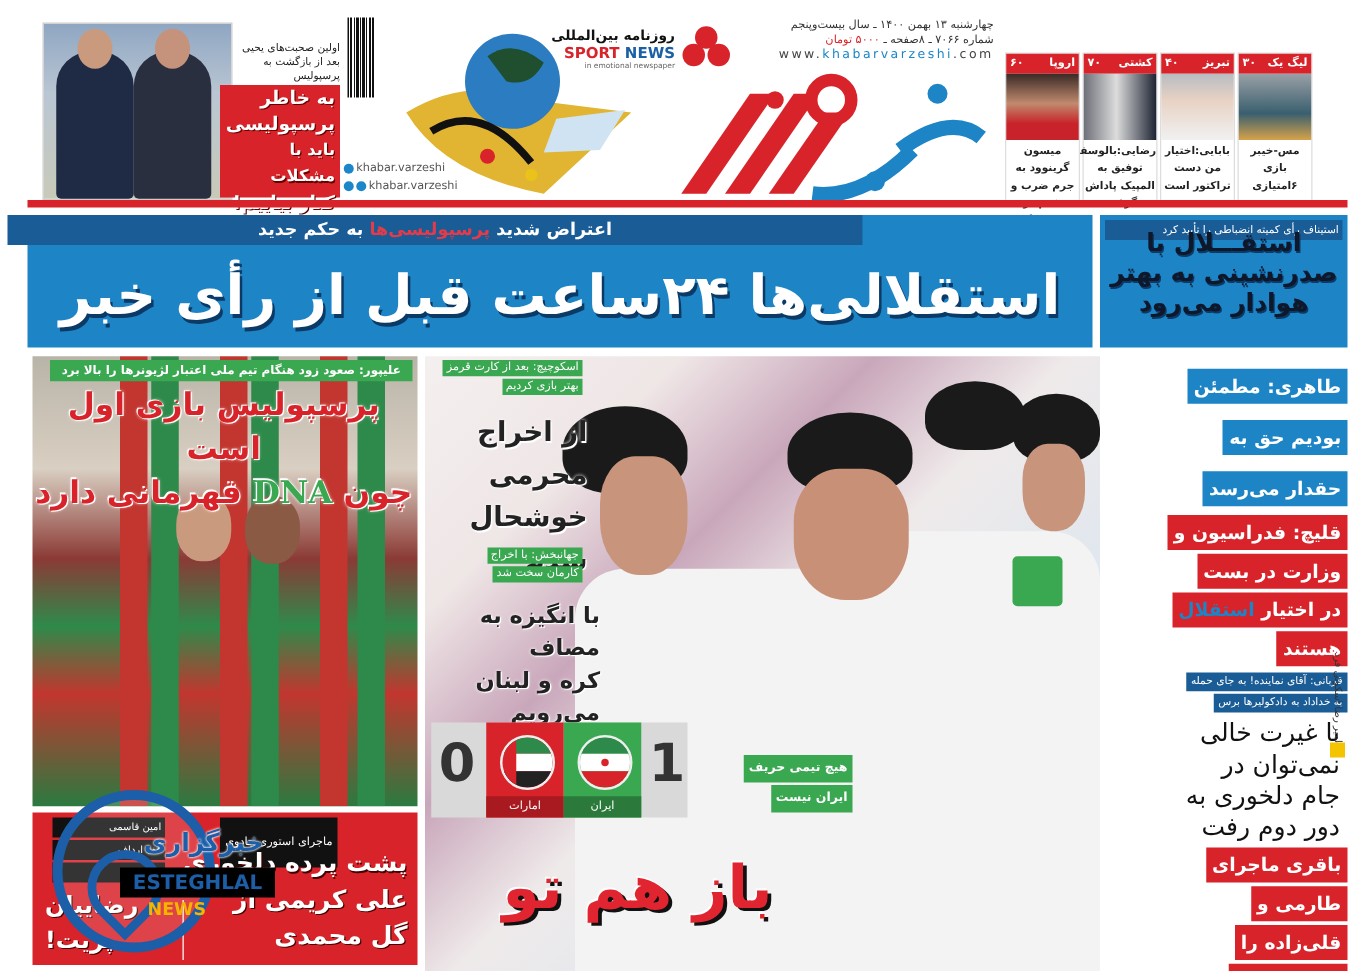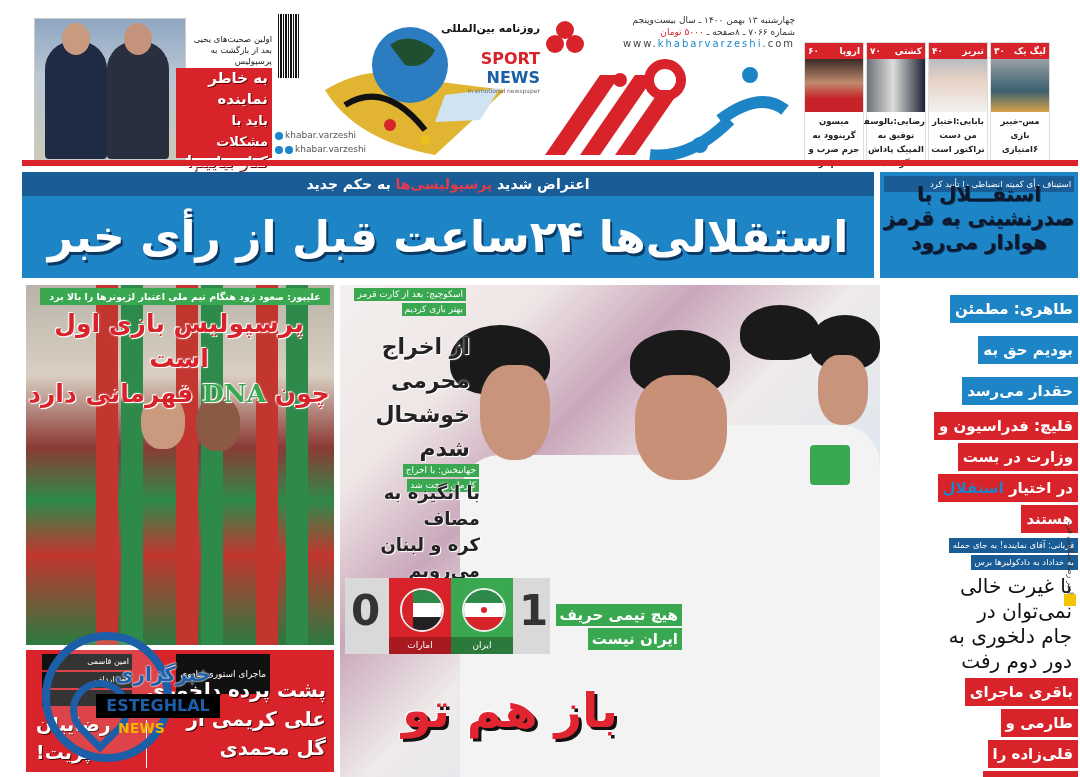--- a/index.html
+++ b/index.html
@@ -13,35 +13,35 @@
   .promo .pimg{position:absolute;top:16px;left:0;right:0;height:53px;}
   .promo .pcap{position:absolute;top:71px;left:0;right:0;font-size:8.5px;line-height:14px;text-align:center;color:#222;font-weight:bold;}
   .dateinfo{left:600px;top:14px;width:195px;font-size:9px;line-height:12px;color:#333;text-align:right;}
   .dateinfo .price{color:#d8232a;}
   .dateinfo .url{direction:ltr;text-align:right;letter-spacing:2px;font-size:10px;color:#444;}
   .dateinfo .url b{color:#1b86c8;font-weight:normal;}
   .logo{left:540px;top:50px;width:260px;height:110px;}
   .emblem{left:315px;top:20px;width:200px;height:140px;}
   .sportnews{left:440px;top:22px;width:100px;text-align:right;}
   .sportnews .fa{font-size:11px;font-weight:bold;color:#111;}
-  .sportnews .en{direction:ltr;text-align:right;font-size:16px;font-weight:bold;margin-top:14px;}
+  .sportnews .en{direction:ltr;text-align:right;font-size:12px;font-weight:bold;}
   .sportnews .en span.s{color:#d8232a;} .sportnews .en span.n{color:#1b5fa5;}
   .sportnews .tag{direction:ltr;text-align:right;font-size:6px;color:#666;}
   .social{left:275px;top:128px;direction:ltr;font-size:9px;color:#555;line-height:14px;}
   .social i{display:inline-block;width:8px;height:8px;border-radius:50%;background:#1b86c8;margin-right:2px;vertical-align:middle;}
   .barcode{left:278px;top:14px;width:22px;height:64px;background:repeating-linear-gradient(90deg,#111 0 1px,#fff 1px 2px,#111 2px 4px,#fff 4px 5px);}
   .topleft-photo{left:34px;top:18px;width:150px;height:140px;background:linear-gradient(180deg,#8fa6c2 0%,#b9c6d3 40%,#c9c9b8 100%);border:1px solid #ccc;}
   .person{position:absolute;bottom:0;width:62px;height:118px;border-radius:28px 28px 4px 4px;background:#1f2a44;}
   .person .head{position:absolute;top:-18px;left:17px;width:28px;height:32px;border-radius:50%;background:#c99a7e;}
   .tl-kicker{left:186px;top:34px;width:86px;font-size:8.5px;line-height:11px;color:#222;text-align:right;}
   .tl-box{left:176px;top:68px;width:96px;height:90px;background:#d8232a;}
   .tl-box div{color:#fff;font-weight:bold;font-size:15px;line-height:21px;text-align:right;padding-right:4px;text-shadow:1px 1px 0 #600;}
   
   .hl-band{left:22px;top:172px;width:852px;height:106px;background:#1d84c6;}
-  .hl-sub{left:22px;top:172px;width:852px;height:24px;background:#1a5c96;color:#fff;font-size:14px;font-weight:bold;text-align:center;line-height:24px;}
+  .hl-sub{left:6px;top:172px;width:684px;height:24px;background:#1a5c96;color:#fff;font-size:14px;font-weight:bold;text-align:center;line-height:24px;}
   .hl-sub .red{color:#e43b4a;}
   .hl-main{left:22px;top:196px;width:852px;height:82px;color:#fff;font-size:44px;font-weight:bold;text-align:center;line-height:82px;text-shadow:2px 3px 0 #0b3a66;letter-spacing:-1px;}
   .side-box{left:880px;top:172px;width:198px;height:106px;background:#1d84c6;}
   .side-kicker{position:absolute;top:4px;right:4px;left:4px;height:16px;background:#1a5c96;color:#fff;font-size:8.5px;line-height:16px;text-align:right;padding-right:3px;}
   .side-main{position:absolute;top:10px;left:0;right:0;color:#0f172a;font-size:20px;font-weight:bold;line-height:24px;text-align:center;text-shadow:1px 1px 0 #0b3a66;}
   
   .lc-photo{left:26px;top:285px;width:308px;height:360px;background:linear-gradient(180deg,#b9b4a8 0%,#d9cfc2 25%,#8b3a35 45%,#2e8a4a 60%,#c2362f 75%,#2b7a40 100%);overflow:hidden;}
   .stripe{position:absolute;top:0;bottom:0;width:22px;}
   .lc-kicker{left:40px;top:288px;width:290px;height:17px;background:#3aa751;color:#fff;font-size:9.5px;line-height:17px;text-align:center;font-weight:bold;}
   .lc-title{left:26px;top:306px;width:306px;color:#d8232a;font-size:25px;font-weight:bold;line-height:35px;text-align:center;text-shadow:0 0 3px #fff,1px 1px 0 #fff,-1px -1px 0 #fff;}
@@ -59,28 +59,28 @@
   .wm-en{left:96px;top:694px;width:124px;height:24px;background:#000000;color:#1d5ea8;font-size:16px;font-weight:bold;text-align:center;line-height:24px;direction:ltr;}
   .wm-news{left:118px;top:720px;color:#f4b400;font-size:14px;font-weight:bold;direction:ltr;}
   
   .cc-photo{left:340px;top:285px;width:540px;height:492px;background:linear-gradient(135deg,#f4f0ef 0%,#efe6e6 20%,#c9a7bb 35%,#efeaea 50%,#dfe7ef 70%,#e9eef3 100%);overflow:hidden;}
   .hair{position:absolute;border-radius:50% 50% 40% 40%;background:#1a1a1a;}
   .face{position:absolute;border-radius:40% 40% 45% 45%;background:#c8957c;}
   .shirt{position:absolute;border-radius:40px 40px 0 0;background:#f3f3f3;}
   .cc-kick1{left:340px;top:288px;width:126px;font-size:9px;line-height:13px;color:#fff;}
   .cc-kick1 span,.cc-kick2 span{display:block;background:#3aa751;margin-bottom:2px;padding:0 3px;text-align:right;float:right;clear:right;}
   .cc-t1{left:340px;top:330px;width:130px;color:#222;font-size:22px;font-weight:bold;line-height:34px;text-align:right;text-shadow:0 0 3px #fff,1px 1px 0 #fff;}
-  .cc-kick2{left:340px;top:464px;width:139px;font-size:9px;line-height:13px;color:#fff;}
+  .cc-kick2{left:340px;top:438px;width:126px;font-size:9px;line-height:13px;color:#fff;}
   .cc-t2{left:340px;top:480px;width:140px;color:#222;font-size:18px;font-weight:bold;line-height:26px;text-align:right;text-shadow:0 0 3px #fff,1px 1px 0 #fff;}
   .score{left:345px;top:578px;width:205px;height:76px;background:#d9d9d9;}
   .score .num{position:absolute;top:8px;font-size:42px;font-weight:bold;color:#333;font-family:"DejaVu Sans",sans-serif;}
   .team{position:absolute;top:0;width:62px;height:76px;}
   .team .flag{position:absolute;top:10px;left:11px;width:40px;height:40px;border-radius:50%;overflow:hidden;border:2px solid #eee;}
   .team .lbl{position:absolute;bottom:0;left:0;right:0;height:17px;color:#fff;font-size:9px;text-align:center;line-height:17px;}
-  .cc-green{left:552px;top:604px;width:130px;color:#fff;font-size:15px;font-weight:bold;line-height:22px;text-align:right;}
+  .cc-green{left:552px;top:604px;width:130px;color:#fff;font-size:10px;font-weight:bold;line-height:22px;text-align:right;}
   .cc-green span{display:block;background:#3aa751;margin-bottom:2px;padding:0 4px;float:right;clear:right;}
   .cc-big{left:340px;top:660px;width:340px;color:#e02530;font-size:48px;font-weight:bold;text-align:center;line-height:100px;text-shadow:3px 3px 0 #111,-1px -1px 0 #fff;}
   
   .rc{left:880px;top:285px;width:198px;}
   .rc-blue span,.rc-red span{display:block;float:right;clear:right;color:#fff;font-weight:bold;font-size:15px;line-height:28px;padding:0 5px;margin-bottom:3px;}
   .rc-blue span{background:#1d84c6;margin-top:10px;}
   .rc-red span{background:#d8232a;}
   .rc-red .hl{color:#1d84c6;background:transparent;display:inline;padding:0;float:none;}
   .rc-kick{float:right;clear:right;background:#1a5c96;color:#fff;font-size:8.5px;line-height:15px;padding:0 4px;margin-bottom:2px;}
   .rc-t3{clear:right;color:#111;font-size:20px;font-weight:normal;line-height:25px;text-align:right;text-shadow:0 0 3px #fff,1px 1px 0 #fff;padding:2px 6px 4px 0;}
@@ -96,21 +96,21 @@
   <div class="person" style="left:10px;">
       <div class="head"></div>
     </div>
   <div class="person" style="left:72px;background:#2a2f3f;">
       <div class="head" style="background:#c5927b;"></div>
     </div>
 </div>
 <div class="abs tl-kicker">اولین صحبت‌های یحیی بعد از بازگشت به پرسپولیس</div>
 <div class="abs tl-box">
   <div>به خاطر</div>
-  <div>نماینده</div>
+  <div>پرسپولیسی</div>
   <div style="font-size:13px;">باید با مشکلات</div>
   <div>کنار بیاییم!</div>
 </div>
 
 <div class="abs barcode"></div>
 
 <svg class="abs emblem" viewBox="0 0 200 140">
   <path d="M10 70 Q60 40 110 60 L190 70 L120 135 Q40 120 10 70 Z" fill="#e1b532"></path>
   <circle cx="95" cy="45" r="38" fill="#2c7cc1"></circle>
   <path d="M75 25 Q95 10 120 30 Q110 50 90 45 Z" fill="#1f4f2e"></path>
@@ -194,21 +194,21 @@
   <span>اعتراض شدید</span>
   <span class="red">پرسپولیسی‌ها</span>
   <span>به حکم جدید</span>
 </div>
 <div class="abs hl-main">استقلالی‌ها ۲۴ساعت قبل از رأی خبر داشتند؟!</div>
 
 <div class="abs side-box">
   <div class="side-kicker">استیناف رأی کمیته انضباطی را تأیید کرد</div>
   <div class="side-main">
     <div>استقـــلال با</div>
-    <div>صدرنشینی به قرمز</div>
+    <div>صدرنشینی به بهتر</div>
     <div>هوادار می‌رود</div>
   </div>
 </div>
 
 <div class="abs lc-photo">
   <div class="stripe" style="left:70px;background:#c2362f;"></div>
   <div class="stripe" style="left:95px;background:#2e8a4a;"></div>
   <div class="stripe" style="left:150px;background:#c2362f;"></div>
   <div class="stripe" style="left:175px;background:#2e8a4a;"></div>
   <div class="stripe" style="left:230px;background:#c2362f;"></div>

